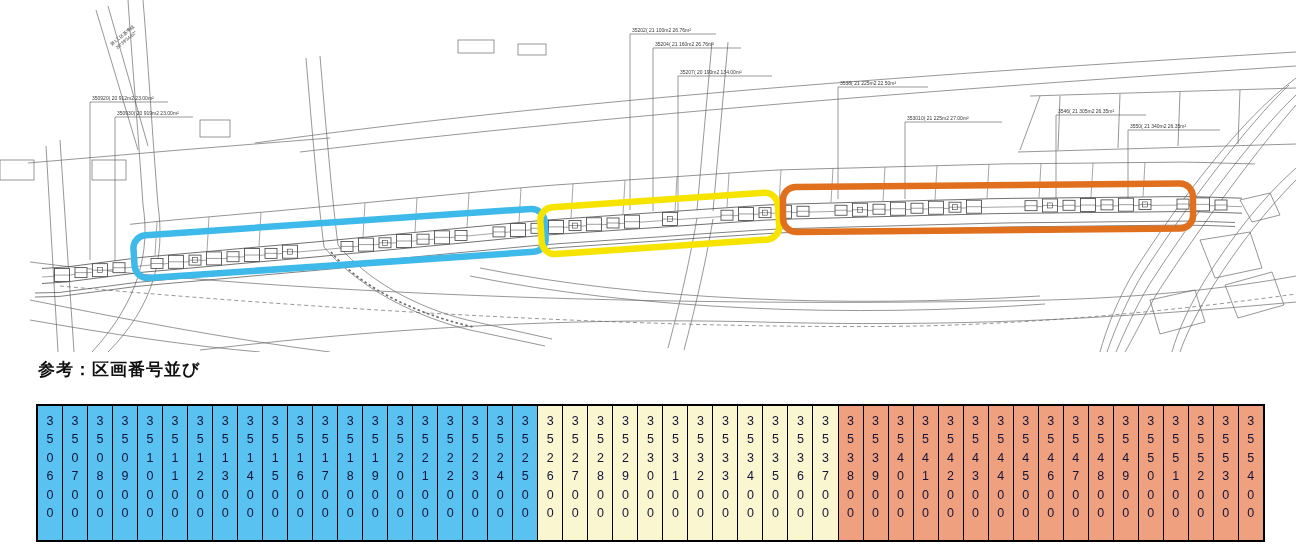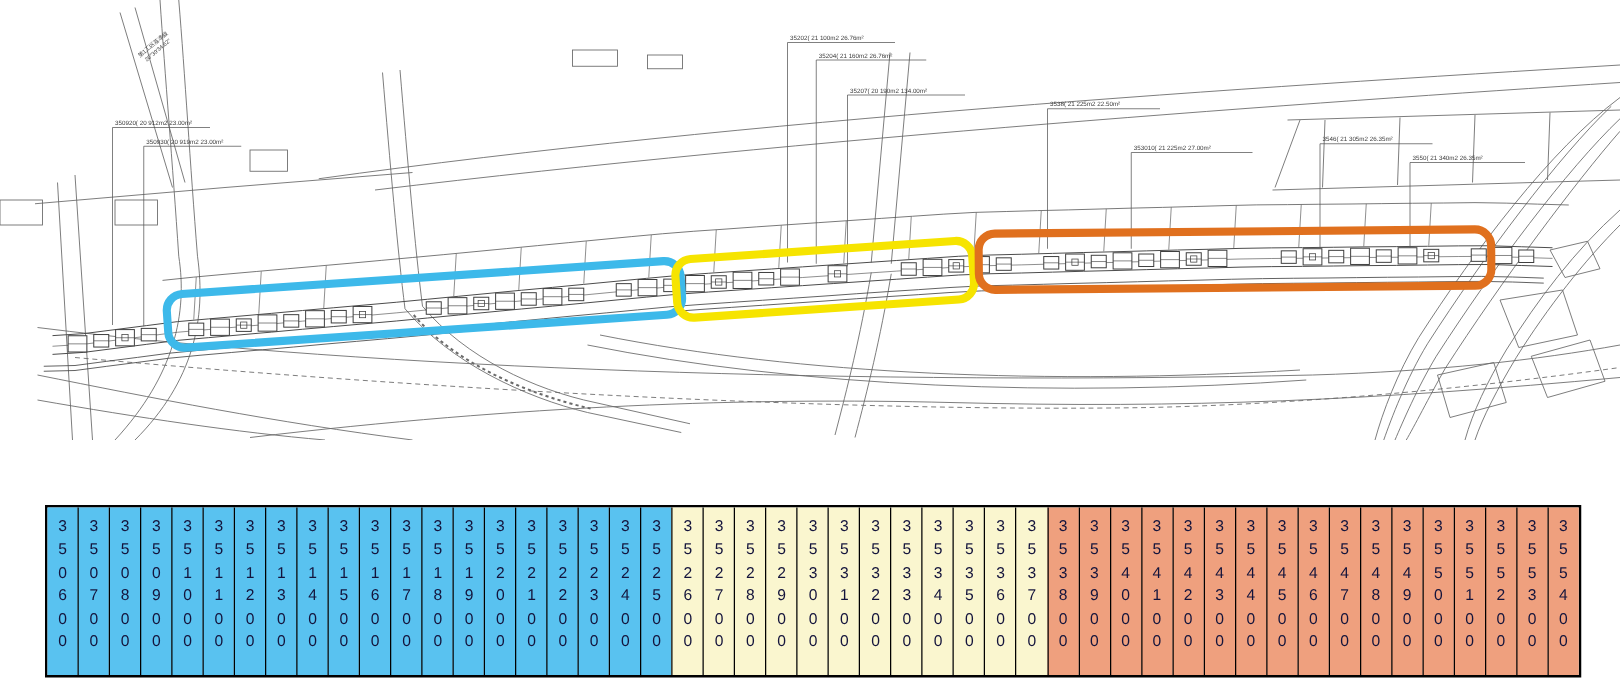--- a/index.html
+++ b/index.html
@@ -248,20 +248,21 @@
         <g transform="translate(541,231) rotate(-3.9)">
           <rect x="0" y="-23" width="238" height="47" rx="13" stroke="#f6e400"></rect>
         </g>
         <g transform="translate(783,209) rotate(-0.5)">
           <rect x="0" y="-22" width="410" height="45" rx="13" stroke="#e0701e"></rect>
         </g>
       </g>
     </svg>
   </div>
 
+  <div id="heading">参考：区画番号並び</div>
 
   <div id="grid">
       <div class="gcol" style="background: rgb(89, 194, 240);">
         <div class="gd" style="color: rgb(20, 20, 60);">3</div>
         <div class="gd" style="color: rgb(20, 20, 60);">5</div>
         <div class="gd" style="color: rgb(20, 20, 60);">0</div>
         <div class="gd" style="color: rgb(20, 20, 60);">6</div>
         <div class="gd" style="color: rgb(20, 20, 60);">0</div>
         <div class="gd" style="color: rgb(20, 20, 60);">0</div>
       </div>

